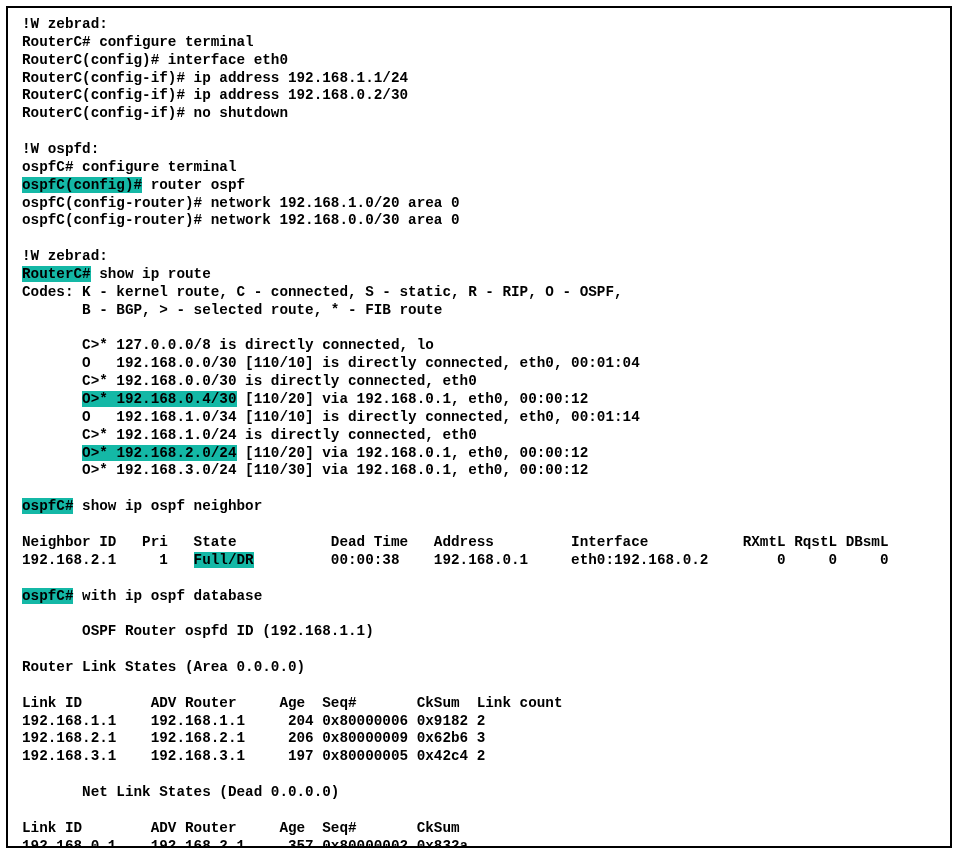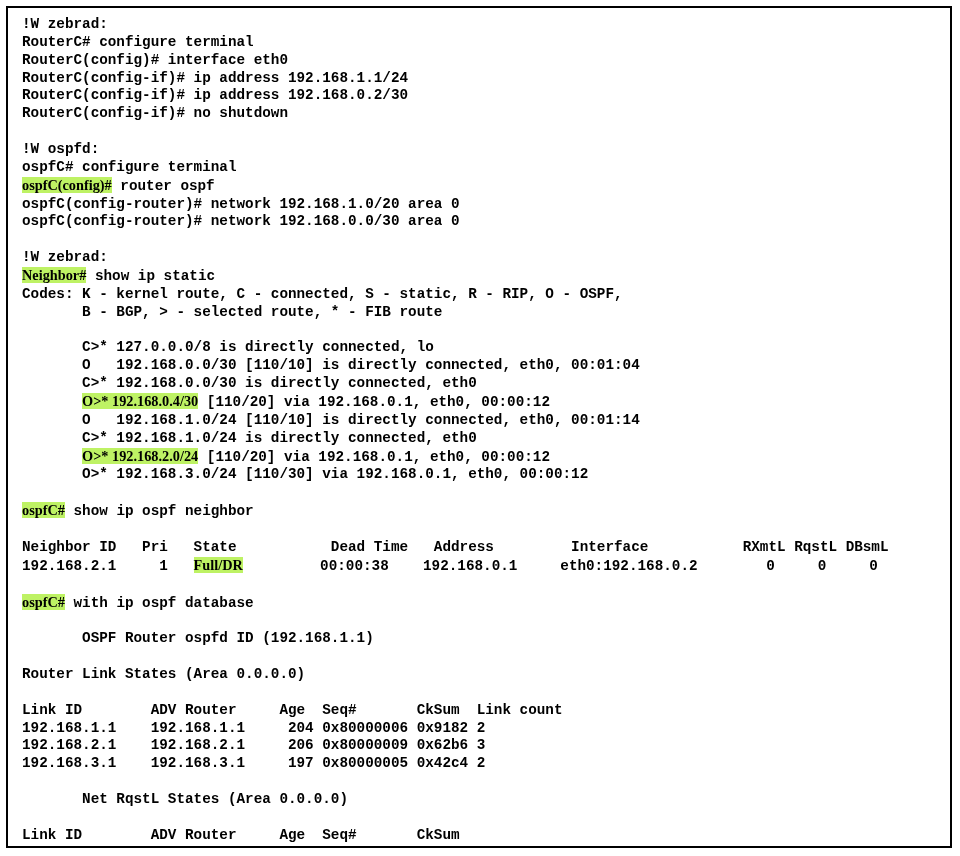--- a/index.html
+++ b/index.html
@@ -14,67 +14,66 @@
     width:946px;height:842px;
     font-family:"Courier New",Courier,monospace;
     font-size:14.3px;
     line-height:1.25;
     font-weight:bold;
     white-space:pre;
     color:#000;
     overflow:hidden;
   }
   .hl{
-    background:#bef264;
-    font-family:Liberation Serif, serif;
+    background:#14b8a6;
   }
 </style>
 </head>
 <body>
 
 <div class="frame"><span>!W zebrad:</span>
 <span>RouterC# configure terminal</span>
 <span>RouterC(config)# interface eth0</span>
 <span>RouterC(config-if)# ip address 192.168.1.1/24</span>
 <span>RouterC(config-if)# ip address 192.168.0.2/30</span>
 <span>RouterC(config-if)# no shutdown</span>
 
 <span>!W ospfd:</span>
 <span>ospfC# configure terminal</span>
 <span class="hl">ospfC(config)#</span><span> router ospf</span>
 <span>ospfC(config-router)# network 192.168.1.0/20 area 0</span>
 <span>ospfC(config-router)# network 192.168.0.0/30 area 0</span>
 
 <span>!W zebrad:</span>
-<span class="hl">Neighbor#</span><span> show ip static</span>
+<span class="hl">RouterC#</span><span> show ip route</span>
 <span>Codes: K - kernel route, C - connected, S - static, R - RIP, O - OSPF,</span>
 <span>       B - BGP, &gt; - selected route, * - FIB route</span>
 
 <span>       C&gt;* 127.0.0.0/8 is directly connected, lo</span>
 <span>       O   192.168.0.0/30 [110/10] is directly connected, eth0, 00:01:04</span>
 <span>       C&gt;* 192.168.0.0/30 is directly connected, eth0</span>
 <span>       </span><span class="hl">O&gt;* 192.168.0.4/30</span><span> [110/20] via 192.168.0.1, eth0, 00:00:12</span>
-<span>       O   192.168.1.0/24 [110/10] is directly connected, eth0, 00:01:14</span>
+<span>       O   192.168.1.0/34 [110/10] is directly connected, eth0, 00:01:14</span>
 <span>       C&gt;* 192.168.1.0/24 is directly connected, eth0</span>
 <span>       </span><span class="hl">O&gt;* 192.168.2.0/24</span><span> [110/20] via 192.168.0.1, eth0, 00:00:12</span>
 <span>       O&gt;* 192.168.3.0/24 [110/30] via 192.168.0.1, eth0, 00:00:12</span>
 
 <span class="hl">ospfC#</span><span> show ip ospf neighbor</span>
 
 <span>Neighbor ID   Pri   State           Dead Time   Address         Interface           RXmtL RqstL DBsmL</span>
 <span>192.168.2.1     1   </span><span class="hl">Full/DR</span><span>         00:00:38    192.168.0.1     eth0:192.168.0.2        0     0     0</span>
 
 <span class="hl">ospfC#</span><span> with ip ospf database</span>
 
 <span>       OSPF Router ospfd ID (192.168.1.1)</span>
 
 <span>Router Link States (Area 0.0.0.0)</span>
 
 <span>Link ID        ADV Router     Age  Seq#       CkSum  Link count</span>
 <span>192.168.1.1    192.168.1.1     204 0x80000006 0x9182 2</span>
 <span>192.168.2.1    192.168.2.1     206 0x80000009 0x62b6 3</span>
 <span>192.168.3.1    192.168.3.1     197 0x80000005 0x42c4 2</span>
 
-<span>       Net RqstL States (Area 0.0.0.0)</span>
+<span>       Net Link States (Dead 0.0.0.0)</span>
 
 <span>Link ID        ADV Router     Age  Seq#       CkSum</span>
 <span>192.168.0.1    192.168.2.1     357 0x80000002 0x832a</span>
 </div>
 
 </body></html>

